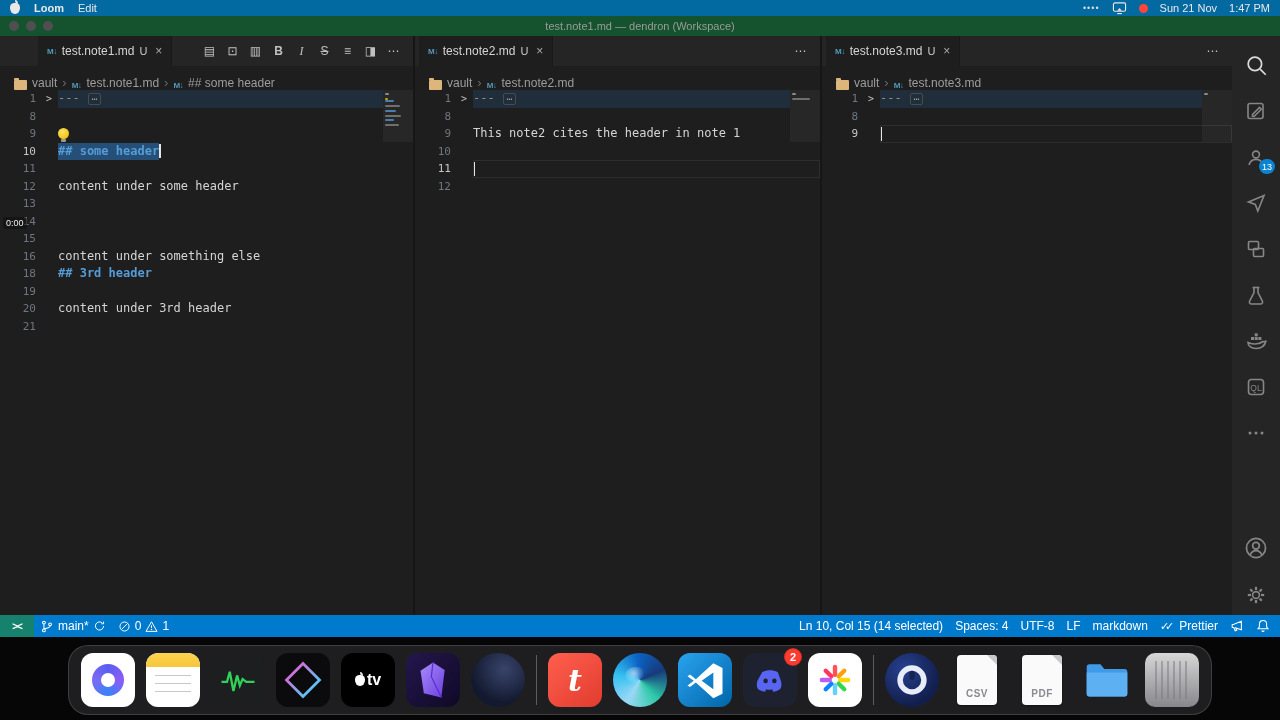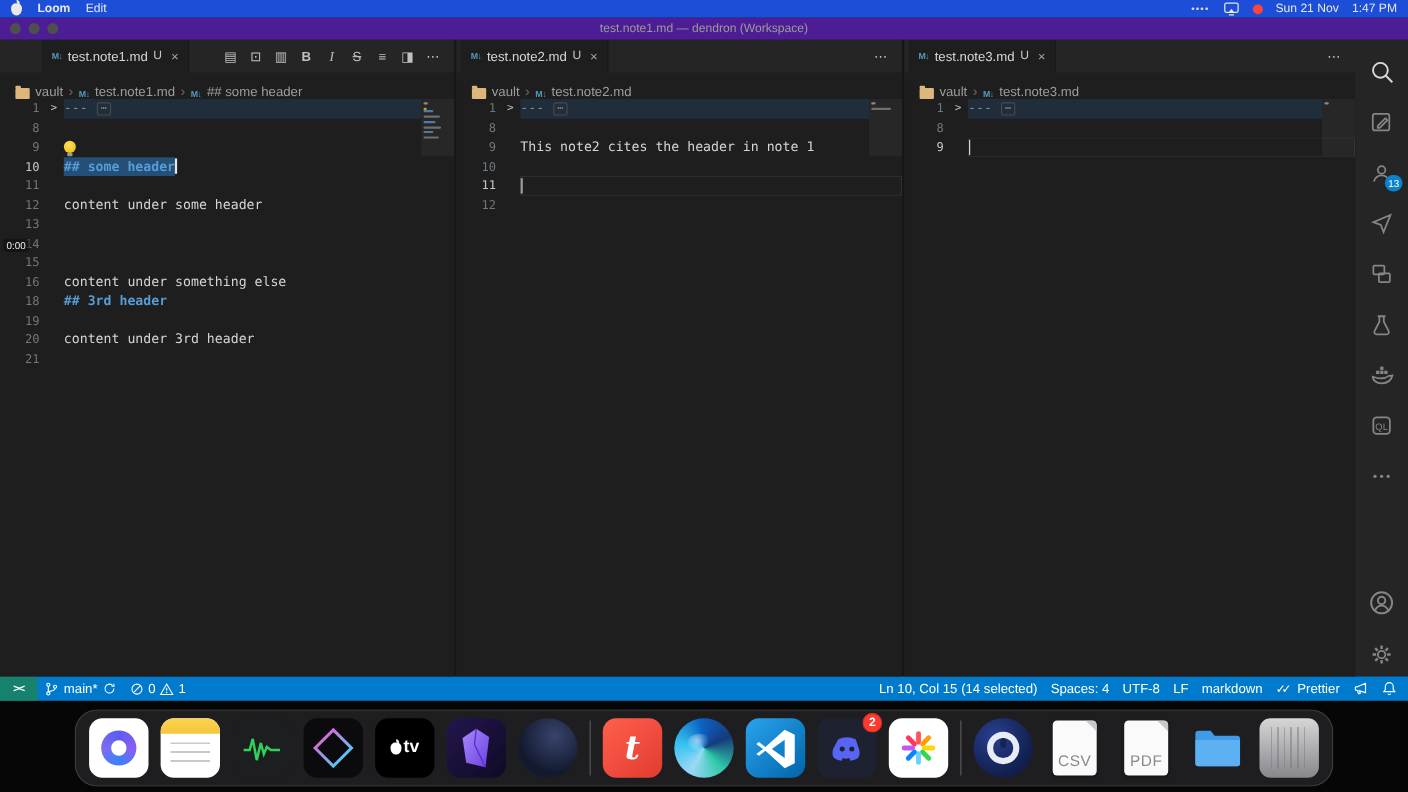--- a/index.html
+++ b/index.html
@@ -1,36 +1,36 @@
 <!DOCTYPE html>
 <html><head>
 <meta charset="utf-8">
 <style>
   * { margin:0; padding:0; box-sizing:border-box; }
   html,body { background:#000; }
   .screen { position:relative; width:1280px; height:720px; overflow:hidden;
             background:#060606; font-family:"Liberation Sans",sans-serif; }
 
   
-  .menubar { position:absolute; top:0; left:0; right:0; height:16px; background:#1d4ed8;
+  .menubar { position:absolute; top:0; left:0; right:0; height:16px; background:#0369a1;
              display:flex; align-items:center; color:#e9e9e9; font-size:11px; padding:0 10px; gap:14px; z-index:50;}
   .menubar .app { font-weight:bold; }
   .menubar .spacer { flex:1; }
   .mb-right { display:flex; align-items:center; gap:12px; }
   .apple-logo { width:10px; height:11px; display:inline-block; background:#e9e9e9;
                 border-radius:45% 45% 48% 48% / 40% 40% 55% 55%; position:relative; }
   .apple-logo::before { content:""; position:absolute; top:-3px; left:5px; width:3px; height:4px;
                 background:#e9e9e9; border-radius:0 100% 0 100%; }
   .dots4 { letter-spacing:1px; color:#dcdcdc; font-size:9px; }
   .rec-dot { width:9px; height:9px; border-radius:50%; background:#ff453a; }
 
   
   .vswindow { position:absolute; top:16px; left:0; width:1280px; height:621px; background:#1e1e1e;
               display:flex; flex-direction:column; }
-  .titlebar { height:20px; background:#4c1d95; display:flex; align-items:center; justify-content:center;
+  .titlebar { height:20px; background:#14532d; display:flex; align-items:center; justify-content:center;
               position:relative; color:#9b9b9b; font-size:11px; flex:none;}
   .lights { position:absolute; left:9px; top:5px; display:flex; gap:7px; }
   .light { width:10px; height:10px; border-radius:50%; background:#4f4f52; }
 
   .main { flex:1; display:flex; min-height:0; }
   .vdiv { width:2px; background:#161616; flex:none;}
   .pane { display:flex; flex-direction:column; background:#1e1e1e; min-width:0; }
   .pane0 { width:413px; flex:none;} .pane1{ width:405px; flex:none;} .pane2{ flex:1; }
 
   .tabbar { height:30px; background:#252526; display:flex; align-items:stretch; flex:none;}
@@ -129,21 +129,21 @@
   .ic-edge::after { content:""; position:absolute; left:12px; top:14px; width:22px; height:16px;
              border-radius:50%; background:radial-gradient(circle at 40% 40%, rgba(255,255,255,0.55), transparent 65%); }
   .ic-vscode { background:linear-gradient(135deg,#2aa3ef,#0065a9); }
   .ic-discord { background:#1e2130; }
   .ic-pinwheel { background:#fff; }
   .ic-onepassword { border-radius:50%; background:radial-gradient(circle at 35% 30%, #27408f, #121f4d 70%); }
   .doc { width:40px; height:50px; background:#fafafa; border-radius:4px; position:relative;
          display:flex; align-items:flex-end; justify-content:center; box-shadow:0 1px 2px rgba(0,0,0,0.4); }
   .doc::before { content:""; position:absolute; top:0; right:0; border-style:solid; border-width:0 10px 10px 0;
                  border-color:transparent #c9c9cd transparent transparent; border-radius:0 4px 0 2px;}
-  .doc-label { font-size:14px; font-weight:normal; color:#8a8a90; margin-bottom:6px; letter-spacing:0.5px;}
+  .doc-label { font-size:10px; font-weight:bold; color:#8a8a90; margin-bottom:6px; letter-spacing:0.5px;}
   .ic-downloads-folder { background:transparent; }
   .ic-trash { background:linear-gradient(rgba(255,255,255,0.82), rgba(205,205,212,0.6)); border-radius:10px; overflow:hidden;}
   .ic-trash::after { content:""; position:absolute; inset:8px 10px;
          background:repeating-linear-gradient(90deg, rgba(120,120,128,0.5) 0 1.5px, transparent 1.5px 6px); }
 </style>
 </head>
 <body>
 
 <div class="screen">
 

